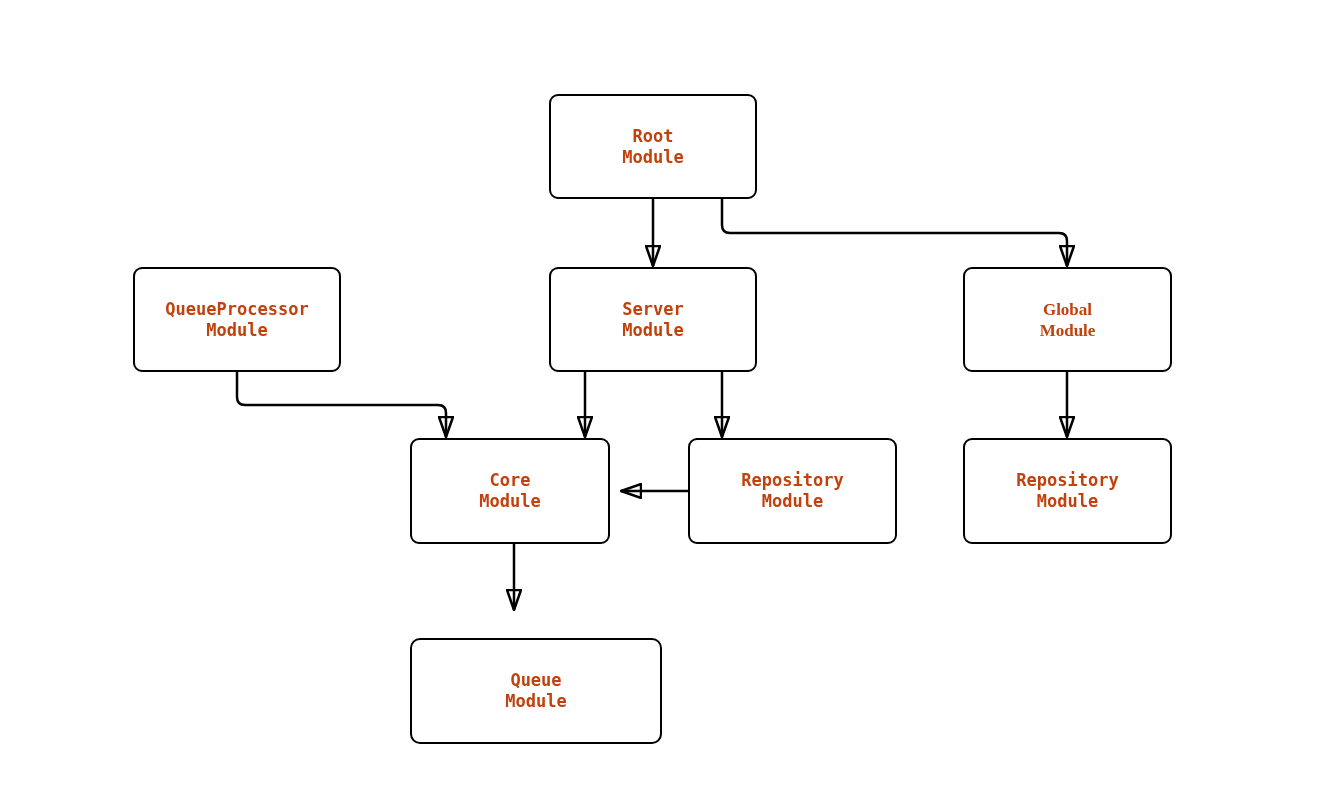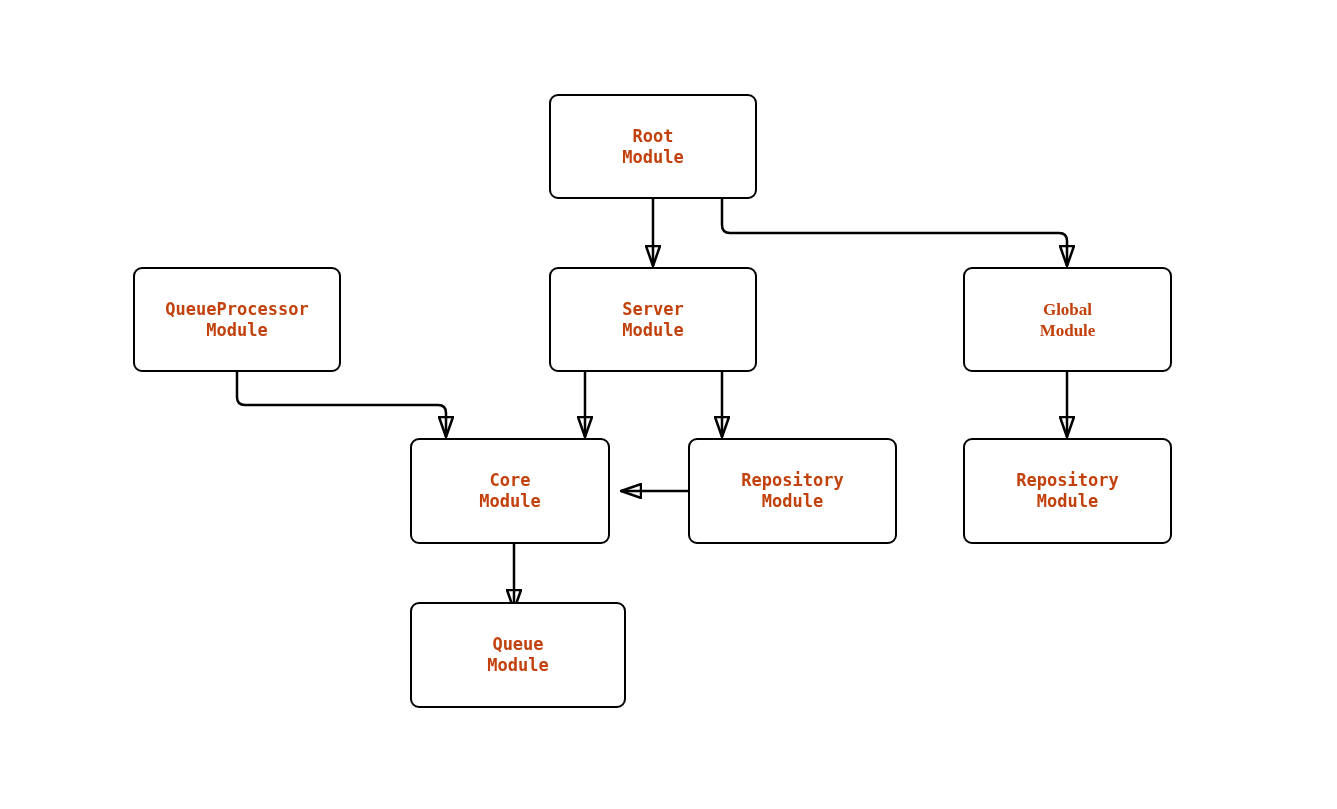--- a/index.html
+++ b/index.html
@@ -94,18 +94,18 @@
   <div class="node" style="left:688px; top:438px; width:209px; height:106px;">
     <span class="label">Repository
 Module</span>
   </div>
 
   <div class="node" style="left:963px; top:438px; width:209px; height:106px;">
     <span class="label">Repository
 Module</span>
   </div>
 
-  <div class="node" style="left:410px; top:602px; width:216px; height:106px;">
+  <div class="node" style="left:410px; top:638px; width:252px; height:106px;border-radius:10px;">
     <span class="label">Queue
 Module</span>
   </div>
 
 </div>
 
 </body></html>

